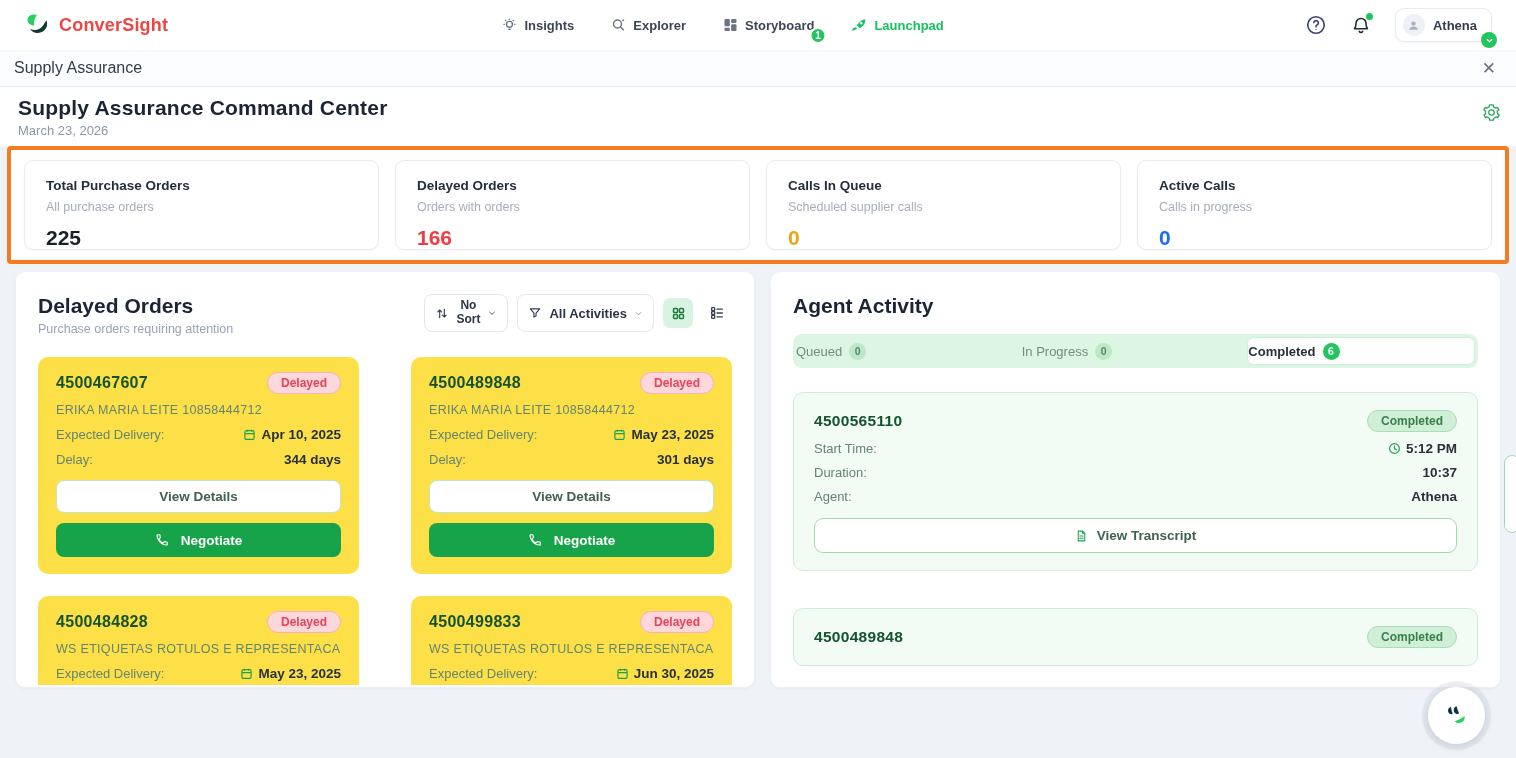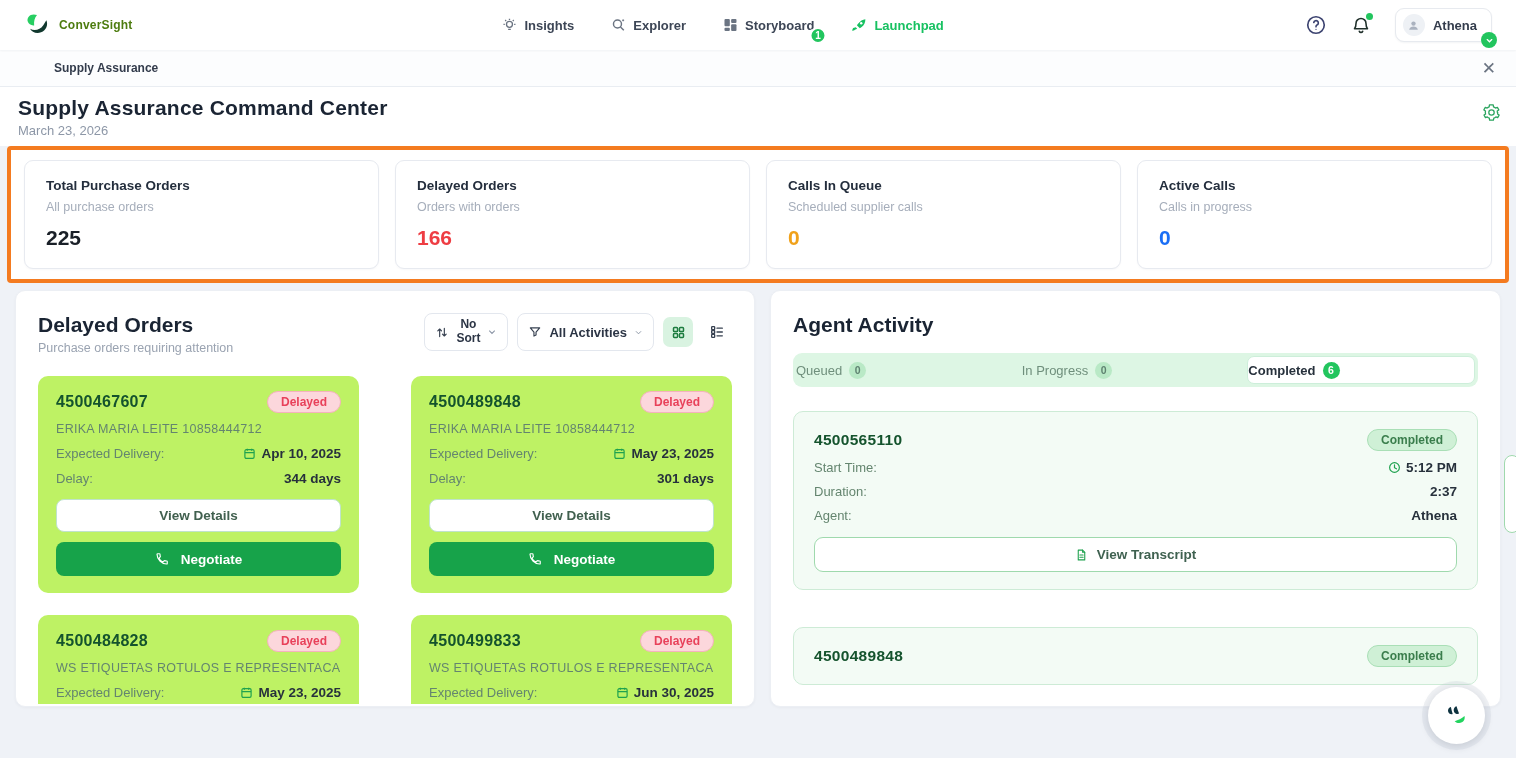--- a/index.html
+++ b/index.html
@@ -3,46 +3,46 @@
 <meta charset="utf-8">
 <style>
   * { margin:0; padding:0; box-sizing:border-box; }
   html,body { width:1516px; height:758px; }
   body { font-family:"Liberation Sans", sans-serif; background:#eef1f6; overflow:hidden; }
   .screen { position:relative; width:1516px; height:758px; background:#eff2f7; overflow:hidden; }
 
   
   .topnav { height:50px; background:#fff; display:flex; align-items:center; padding:0 24px; position:relative; box-shadow:0 1px 2px rgba(20,30,50,.05); z-index:5; }
   .brand { display:flex; align-items:center; gap:9px; }
-  .brand-name { font-size:12px; font-weight:800; color:#4d7c0f; letter-spacing:.2px; }
+  .brand-name { font-size:18px; font-weight:800; color:#ef4444; letter-spacing:.2px; }
   .nav-center { position:absolute; left:50%; top:0; height:50px; transform:translateX(-58%); display:flex; align-items:center; gap:36px; }
   .nav-item { display:flex; align-items:center; gap:7px; font-size:13px; font-weight:700; color:#3d4656; cursor:pointer; position:relative; }
   .nav-item.green { color:#17c161; }
   .nav-badge { position:absolute; right:-12px; bottom:-11px; width:17px; height:17px; border-radius:50%; background:#22c55e; color:#fff; font-size:10px; font-weight:700; display:flex; align-items:center; justify-content:center; border:2px solid #fff; }
   .nav-right { margin-left:auto; display:flex; align-items:center; gap:24px; }
   .icon-btn { position:relative; display:flex; align-items:center; justify-content:center; cursor:pointer; }
   .bell-dot { position:absolute; top:-2px; right:-2px; width:7px; height:7px; border-radius:50%; background:#22c55e; }
   .user-pill { position:relative; display:flex; align-items:center; gap:8px; border:1px solid #e7eaef; border-radius:9px; padding:5px 14px 5px 7px; background:#fff; box-shadow:0 1px 2px rgba(20,30,50,.05); cursor:pointer; }
   .user-avatar { width:22px; height:22px; border-radius:50%; background:#eef1f5; display:flex; align-items:center; justify-content:center; }
   .user-name { font-size:13px; font-weight:600; color:#333c4c; }
   .user-caret { position:absolute; right:-6px; bottom:-7px; width:16px; height:16px; border-radius:50%; background:#22c55e; display:flex; align-items:center; justify-content:center; }
 
   
   .tabstrip { height:37px; background:#fcfdfe; border-bottom:1px solid #e9edf2; display:flex; align-items:center; padding:0 14px; }
-  .tabstrip-title { font-size:12px; font-weight:700; color:#333c4c;margin-left:40px; }
+  .tabstrip-title { font-size:16px; font-weight:400; color:#333c4c; }
   .tab-close { margin-left:auto; font-size:17px; color:#6b7482; cursor:pointer; line-height:1; padding:2px 6px; }
 
   
   .pagehead { background:#fff; height:59px; padding:9px 18px 0; position:relative; }
   .page-title { font-size:21px; font-weight:800; color:#1a2433; letter-spacing:.2px; }
   .page-date { font-size:13px; color:#8d97a7; margin-top:3px; }
   .gear { position:absolute; right:15px; top:16px; cursor:pointer; }
 
   
-  .stats-outer { margin:0 7px; border:4px solid #f47b20; border-radius:4px; background:#fff; padding:10px 13px; display:flex; gap:16px; height:137px; }
+  .stats-outer { margin:0 7px; border:4px solid #f47b20; border-radius:4px; background:#fff; padding:10px 13px; display:flex; gap:16px; height:118px; }
   .stat-card { flex:1; background:#fff; border:1px solid #e7eaf0; border-radius:9px; padding:17px 21px; box-shadow:0 1px 2px rgba(20,30,50,.03); cursor:default; }
   .stat-label { font-size:13.5px; font-weight:700; color:#242e3d; }
   .stat-sub { font-size:12.5px; color:#a6aebb; margin-top:7px; }
   .stat-value { font-size:21px; font-weight:800; margin-top:12px; }
 
   
   .content { display:flex; gap:15px; padding:7px 15px 0; }
   .panel { background:#fff; border:1px solid #eceff4; border-radius:10px; box-shadow:0 1px 3px rgba(20,30,50,.04); height:417px; overflow:hidden; }
   .panel-left { width:740px; padding:22px; }
   .panel-right { flex:1; padding:22px; }
@@ -53,21 +53,21 @@
   .ctrl-box { display:flex; align-items:center; gap:7px; border:1px solid #e3e7ee; border-radius:8px; background:#fff; padding:4px 10px; cursor:pointer; }
   .ctrl-sort-text { font-size:12px; color:#2c3545; line-height:1.15; text-align:center; font-weight:600; }
   .ctrl-filter-text { font-size:13px; color:#2c3545; font-weight:600; }
   .ctrl-caret { font-size:10px; color:#8d97a7; }
   .view-btn { width:30px; height:30px; border-radius:7px; display:flex; align-items:center; justify-content:center; cursor:pointer; }
   .view-btn.active { background:#d9f3e1; }
 
   
   .cards-viewport { height:328px; overflow:hidden; margin-top:21px; }
   .cards-grid { display:grid; grid-template-columns:1fr 1fr; column-gap:52px; row-gap:22px; }
-  .order-card { background:#bef264; border-radius:10px; padding:15px 18px 17px; }
+  .order-card { background:#fde047; border-radius:10px; padding:15px 18px 17px; }
   .oc-top { display:flex; align-items:center; }
   .oc-po { font-size:16px; font-weight:800; color:#14532d; letter-spacing:.3px; }
   .badge-delayed { margin-left:auto; background:#fcd7dc; border:1px solid #f5b2bd; color:#e8415a; font-size:12px; font-weight:700; border-radius:999px; padding:3px 13px; }
   .oc-supplier { font-size:12.5px; color:#64856f; margin-top:9px; letter-spacing:.3px; }
   .oc-row { display:flex; align-items:center; margin-top:10px; }
   .oc-label { font-size:13px; color:#64856f; }
   .oc-value { margin-left:auto; font-size:13.5px; font-weight:700; color:#27313c; display:flex; align-items:center; gap:5px; }
   .btn-details { margin-top:13px; height:33px; width:100%; background:#fff; border:1px solid #bfe3cc; border-radius:8px; font-size:13.5px; font-weight:700; color:#41604f; display:flex; align-items:center; justify-content:center; cursor:pointer; }
   .btn-negotiate { margin-top:10px; height:34px; width:100%; background:#17a34a; border:none; border-radius:8px; font-size:13.5px; font-weight:700; color:#fff; display:flex; align-items:center; justify-content:center; gap:12px; cursor:pointer; }
 
@@ -422,21 +422,21 @@
                 <svg width="13" height="13" viewBox="0 0 24 24" fill="none" stroke="#1fa24f" stroke-width="2.2">
                   <circle cx="12" cy="12" r="9"></circle>
                   <path d="M12 7v5.5l3.5 2" stroke-linecap="round"></path>
                 </svg>
               </span>
             <span>5:12 PM</span>
           </span>
         </div>
         <div class="cc-row">
           <span class="cc-label">Duration:</span>
-          <span class="cc-value">2:37</span>
+          <span class="cc-value">10:37</span>
         </div>
         <div class="cc-row">
           <span class="cc-label">Agent:</span>
           <span class="cc-value">Athena</span>
         </div>
         <button class="btn-transcript">
           <span>
               <svg width="13" height="14" viewBox="0 0 24 24" fill="none" stroke="#1fa24f" stroke-width="2">
                 <path d="M6 3h8l4 4v14H6V3Z" stroke-linejoin="round"></path>
                 <path d="M14 3v4h4M9 12h6M9 16h6" stroke-linecap="round"></path>

